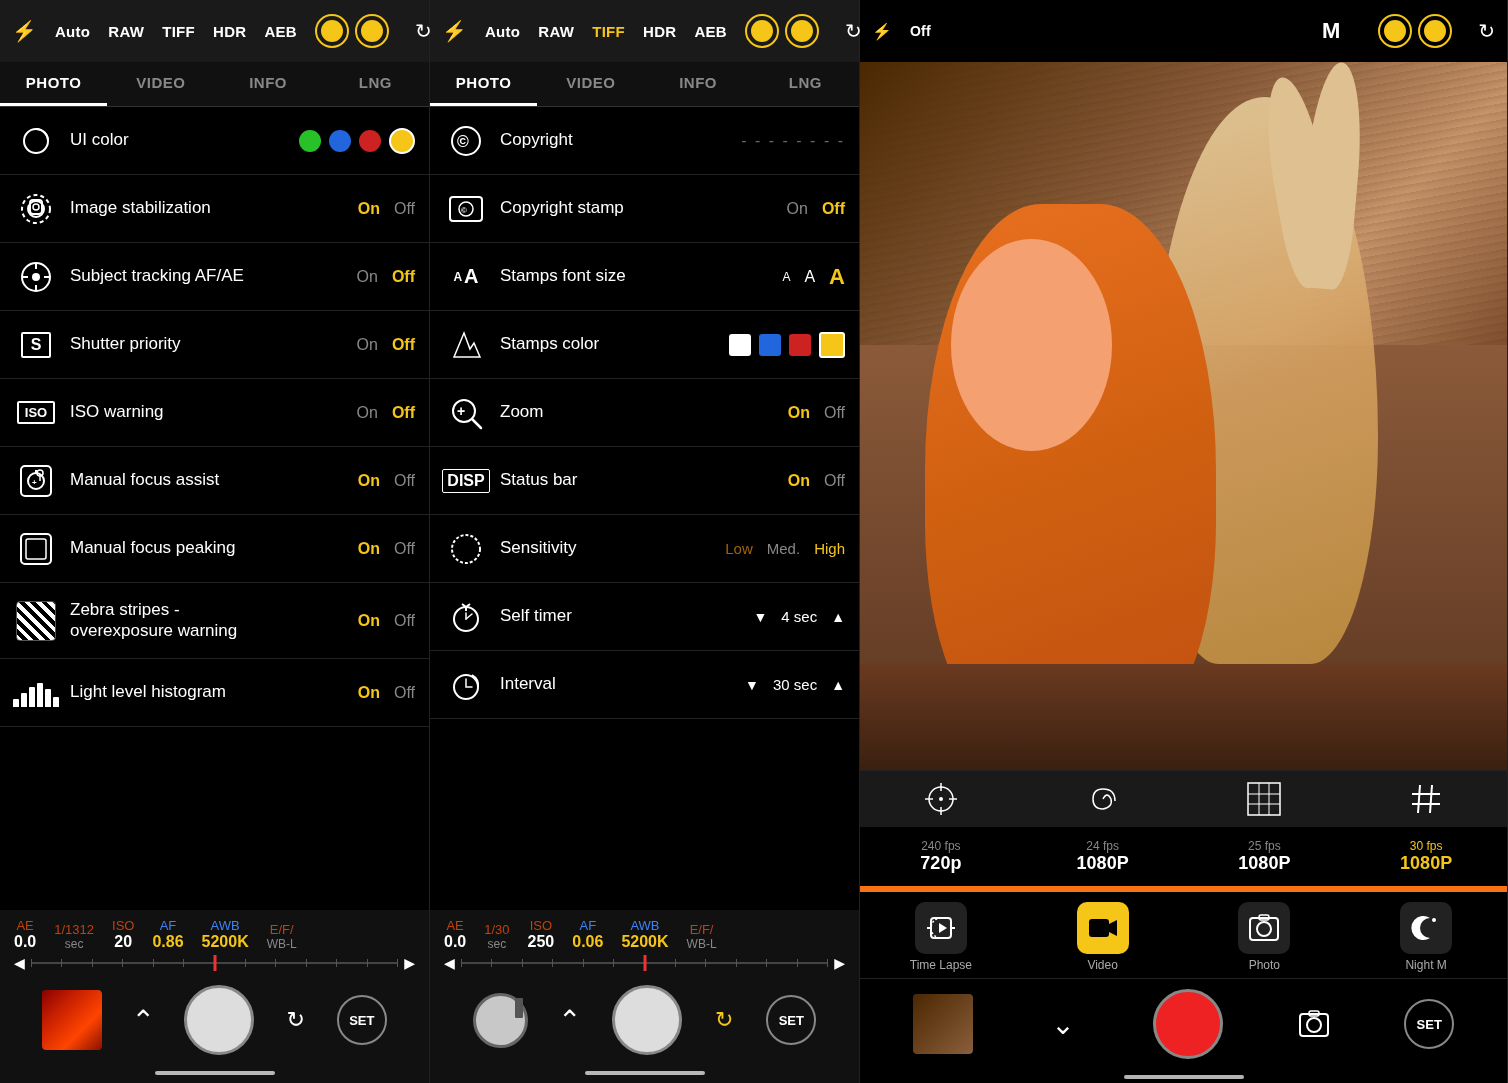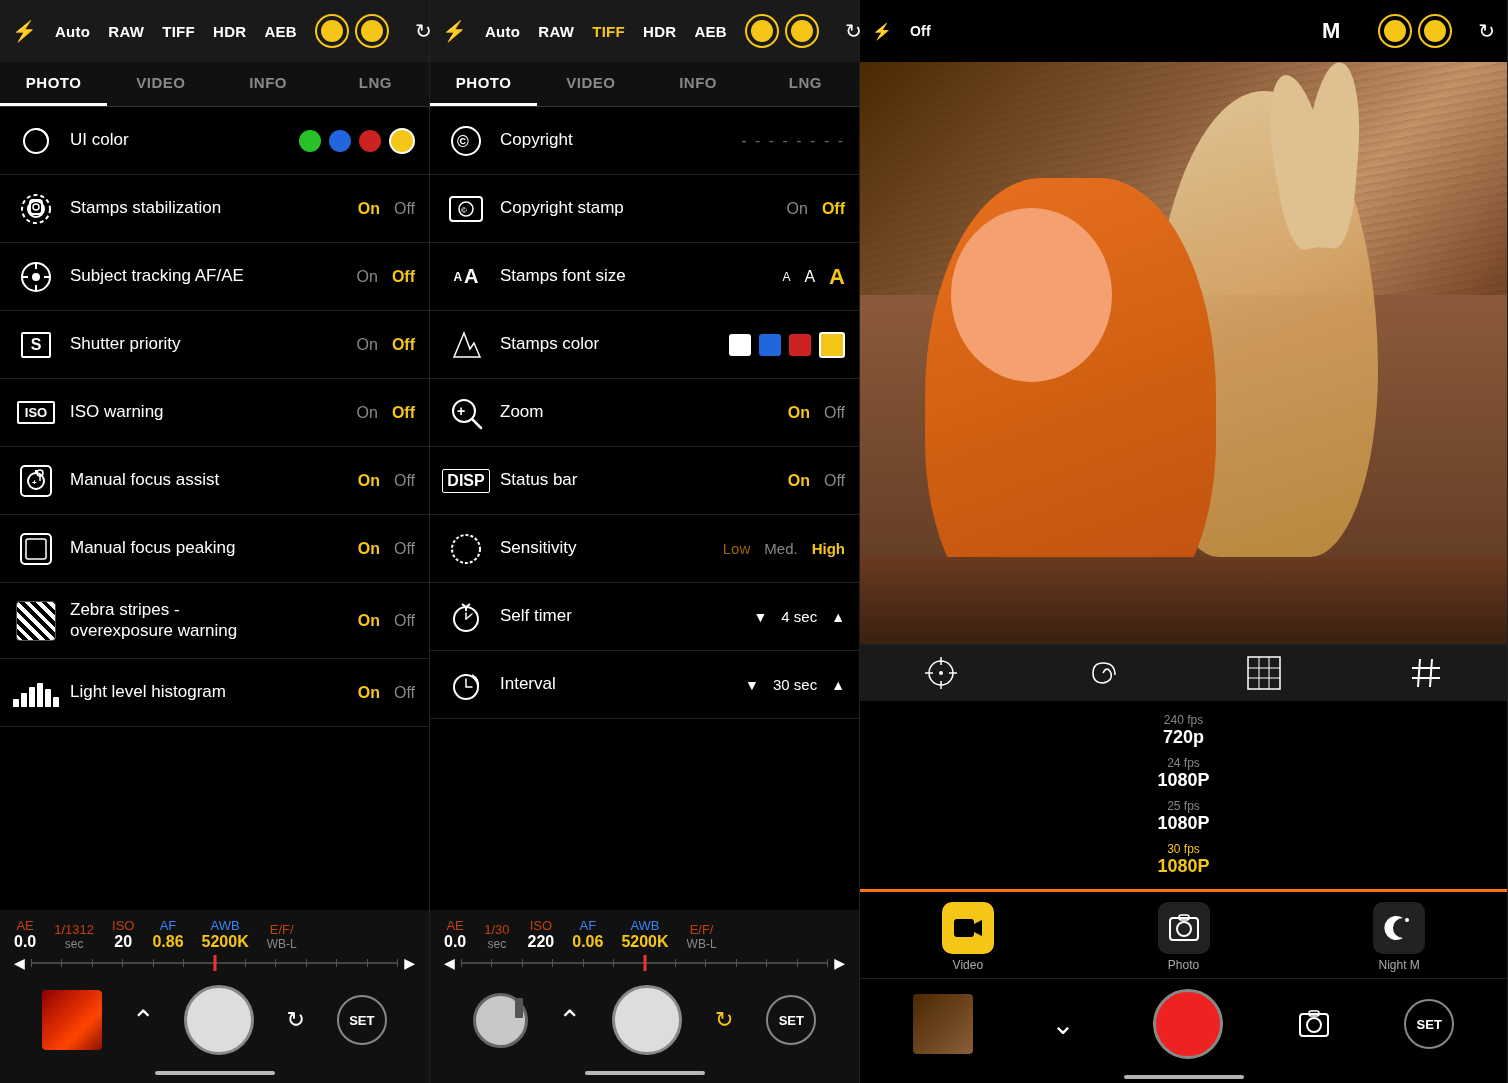--- a/index.html
+++ b/index.html
@@ -291,23 +291,22 @@
     }
 
     
     .vf-overlay {
       position: absolute;
       top: 0; left: 0; right: 0; bottom: 0;
       pointer-events: none;
     }
     .fps-row {
       display: flex;
-      border-bottom: 3px solid #f97316;
+      border-bottom: 6px solid #f97316;
       padding: 8px 0;
-      flex-direction: column;
     }
     .fps-col {
       flex: 1;
       display: flex;
       flex-direction: column;
       align-items: center;
       padding: 4px 0;
     }
     .fps-top { color: #888; font-size: 12px; }
     .fps-bottom { color: #fff; font-size: 18px; font-weight: 700; }
@@ -360,21 +359,21 @@
     }
 
     
     .font-sm { font-size: 12px; color: #fff; }
     .font-md { font-size: 16px; color: #fff; }
     .font-lg { font-size: 22px; color: #f5c518; font-weight: 700; }
 
     
     .sens-low { color: #a16207; font-size: 15px; }
     .sens-med { color: #888; font-size: 15px; }
-    .sens-high { color: #f5c518; font-size: 15px; font-weight: 700; }
+    .sens-high { color: #f5c518; font-size: 15px; font-weight: 400; }
 
     
     .timer-val { color: #fff; font-size: 15px; }
     .timer-arrow { color: #fff; font-size: 14px; }
 
     
     .zebra-icon {
       width: 40px; height: 40px;
       background: repeating-linear-gradient(
         45deg,
@@ -467,21 +466,21 @@
 
     <div class="setting-row">
       <div class="setting-icon">
         <svg width="38" height="38" viewBox="0 0 38 38">
           <circle cx="19" cy="19" r="14" fill="none" stroke="#fff" stroke-width="2" stroke-dasharray="4 3"></circle>
           <circle cx="19" cy="19" r="8" fill="none" stroke="#fff" stroke-width="2"></circle>
           <rect x="13" y="10" width="12" height="14" rx="3" fill="none" stroke="#fff" stroke-width="2"></rect>
           <circle cx="19" cy="17" r="3" fill="none" stroke="#fff" stroke-width="1.5"></circle>
         </svg>
       </div>
-      <div class="setting-label">Stamps stabilization</div>
+      <div class="setting-label">Image stabilization</div>
       <div class="setting-controls">
         <span class="ctrl-on">On</span>
         <span class="ctrl-off">Off</span>
       </div>
     </div>
 
     <div class="setting-row">
       <div class="setting-icon">
         <svg width="36" height="36" viewBox="0 0 36 36">
           <circle cx="18" cy="18" r="14" fill="none" stroke="#fff" stroke-width="2"></circle>
@@ -811,21 +810,21 @@
       <div class="stat-group">
         <span class="stat-label">AE</span>
         <span class="stat-value">0.0</span>
       </div>
       <div class="stat-group">
         <span class="stat-label">1/30</span>
         <span class="stat-sub">sec</span>
       </div>
       <div class="stat-group">
         <span class="stat-label">ISO</span>
-        <span class="stat-value">220</span>
+        <span class="stat-value">250</span>
       </div>
       <div class="stat-group">
         <span class="stat-label yellow">AF</span>
         <span class="stat-value yellow">0.06</span>
       </div>
       <div class="stat-group">
         <span class="stat-label yellow">AWB</span>
         <span class="stat-value yellow">5200K</span>
       </div>
       <div class="stat-group">
@@ -954,20 +953,32 @@
       <span class="fps-bottom">1080P</span>
     </div>
     <div class="fps-col active">
       <span class="fps-top">30 fps</span>
       <span class="fps-bottom">1080P</span>
     </div>
   </div>
 
   <div class="mode-icons-row">
     <div class="mode-icon-col">
+      <div class="mode-icon-box">
+        <svg width="32" height="32" viewBox="0 0 32 32">
+          <rect x="6" y="6" width="20" height="20" rx="3" fill="none" stroke="#fff" stroke-width="2"></rect>
+          <polygon points="14,11 22,16 14,21" fill="#fff"></polygon>
+          <line x1="2" y1="16" x2="6" y2="16" stroke="#fff" stroke-width="2"></line>
+          <line x1="26" y1="16" x2="30" y2="16" stroke="#fff" stroke-width="2"></line>
+          <path d="M16 6 A10 10 0 0 0 16 26" stroke="#fff" stroke-width="1.5" fill="none" stroke-dasharray="2 2"></path>
+        </svg>
+      </div>
+      <span class="mode-icon-label">Time Lapse</span>
+    </div>
+    <div class="mode-icon-col">
       <div class="mode-icon-box video-active">
         <svg width="32" height="32" viewBox="0 0 32 32">
           <rect x="2" y="7" width="20" height="18" rx="3" fill="#000"></rect>
           <polygon points="22,12 30,8 30,24 22,20" fill="#000"></polygon>
         </svg>
       </div>
       <span class="mode-icon-label">Video</span>
     </div>
     <div class="mode-icon-col">
       <div class="mode-icon-box">

